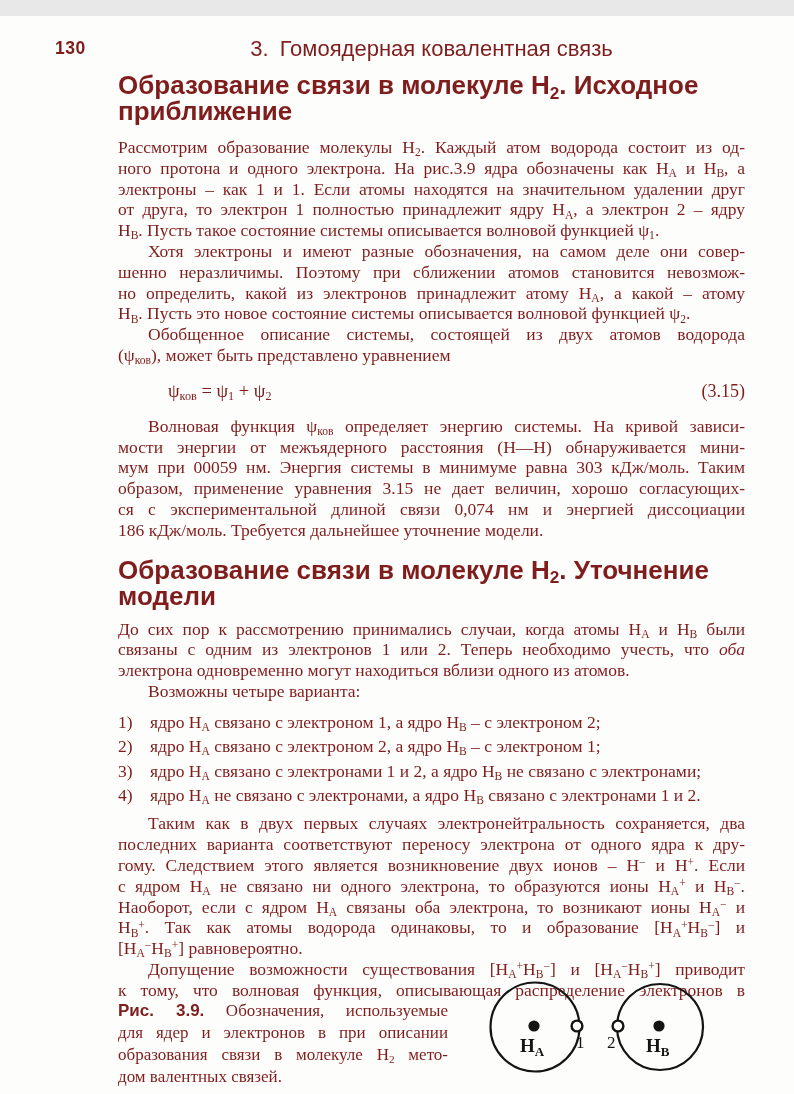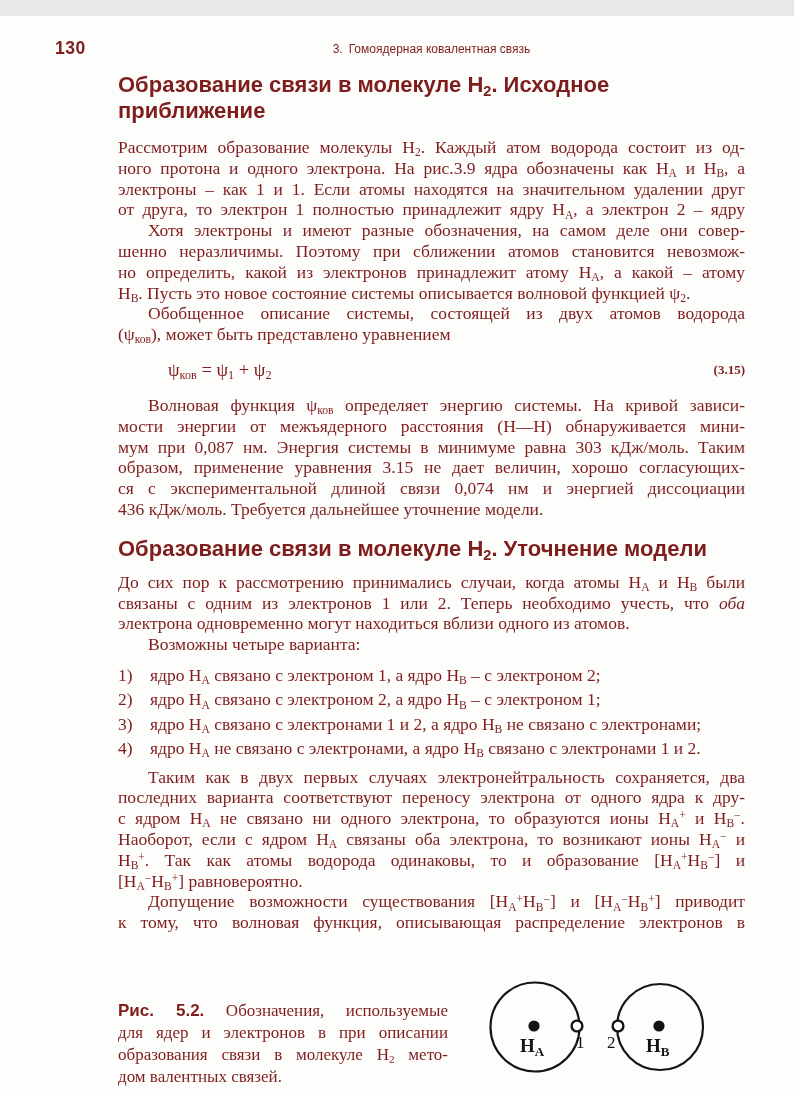--- a/index.html
+++ b/index.html
@@ -11,40 +11,40 @@
     overflow:hidden; margin:16px auto;
   }
   .pagenum {
     position:absolute; left:55px; top:22px;
     font-family:"Liberation Sans", sans-serif;
     font-weight:700; font-size:17.5px; line-height:20px; letter-spacing:.5px;
   }
   .runhead {
     position:absolute; left:118px; top:23px; width:627px; text-align:center;
     font-family:"Liberation Sans", sans-serif;
-    font-size:12px; line-height:20px;
+    font-size:22px; line-height:20px;
   }
   .col { position:absolute; left:118px; top:56px; width:627px; font-size:17.5px; }
   .heading {
     font-family:"Liberation Sans", sans-serif;
-    font-weight:700; font-size:22px; line-height:26px;
+    font-weight:700; font-size:26px; line-height:26px;
     margin:0 0 13px 0;
   }
   .heading.second { margin-top:16px; margin-bottom:10px; }
   .para { margin:0; }
   .line { line-height:20.8px; text-align:justify; text-align-last:justify; }
   .line.last { text-align-last:left; }
   .line.ind { padding-left:30px; }
   sub { font-size:66%; line-height:0; position:relative; top:.28em; vertical-align:baseline; }
   sup { font-size:66%; line-height:0; position:relative; top:-.42em; vertical-align:baseline; }
   i { font-style:italic; }
   .caplabel { font-family:"Liberation Sans", sans-serif; font-weight:700; font-style:normal; }
   .eq-row { display:flex; align-items:center; margin:12px 0 12px 0; line-height:26px; font-size:18.5px; }
   .eq-formula { margin-left:50px; }
-  .eq-number { margin-left:auto; font-size:13px;font-weight:bold; }
+  .eq-number { margin-left:auto; font-size:18px; }
   .list { margin:8px 0 6px 0; }
   .li { display:flex; line-height:24.4px; }
   .num { flex:0 0 32px; width:32px; }
   .li-text { flex:1; }
   .fig-caption { position:absolute; left:118px; top:984px; width:330px; font-size:17px; }
   .fig-caption .line { line-height:22px; }
   .fig-art { position:absolute; left:483px; top:950px; width:230px; height:120px; }
   .fig-art text { font-family:"Liberation Serif", serif; fill:#141414; }
   .nuc-label { font-size:19px; font-weight:700; }
   .nuc-sub { font-size:13px; font-weight:700; }
@@ -60,44 +60,45 @@
 
   <div class="col">
 
     <h2 class="heading">Образование связи в молекуле H<sub>2</sub>. Исходное приближение</h2>
 
     <div class="para">
         <div class="line">Рассмотрим образование молекулы H<sub>2</sub>. Каждый атом водорода состоит из од-</div>
         <div class="line">ного протона и одного электрона. На рис.3.9 ядра обозначены как H<sub>A</sub> и H<sub>B</sub>, а</div>
         <div class="line">электроны – как 1 и 1. Если атомы находятся на значительном удалении друг</div>
         <div class="line">от друга, то электрон 1 полностью принадлежит ядру H<sub>A</sub>, а электрон 2 – ядру</div>
+        <div class="line last">H<sub>B</sub>. Пусть такое состояние системы описывается волновой функцией ψ<sub>1</sub>.</div>
       </div>
     <div class="para">
         <div class="line ind">Хотя электроны и имеют разные обозначения, на самом деле они совер-</div>
         <div class="line">шенно неразличимы. Поэтому при сближении атомов становится невозмож-</div>
         <div class="line">но определить, какой из электронов принадлежит атому H<sub>A</sub>, а какой – атому</div>
         <div class="line last">H<sub>B</sub>. Пусть это новое состояние системы описывается волновой функцией ψ<sub>2</sub>.</div>
       </div>
     <div class="para">
         <div class="line ind">Обобщенное описание системы, состоящей из двух атомов водорода</div>
         <div class="line last">(ψ<sub>ков</sub>), может быть представлено уравнением</div>
       </div>
 
     <div class="eq-row">
       <span class="eq-formula">ψ<sub>ков</sub> = ψ<sub>1</sub> + ψ<sub>2</sub></span>
       <span class="eq-number">(3.15)</span>
     </div>
 
     <div class="para">
         <div class="line ind">Волновая функция ψ<sub>ков</sub> определяет энергию системы. На кривой зависи-</div>
         <div class="line">мости энергии от межъядерного расстояния (H—H) обнаруживается мини-</div>
-        <div class="line">мум при 0,087 нм. Энергия системы в минимуме равна 303 кДж/моль. Таким</div>
+        <div class="line">мум при 00059 нм. Энергия системы в минимуме равна 303 кДж/моль. Таким</div>
         <div class="line">образом, применение уравнения 3.15 не дает величин, хорошо согласующих-</div>
         <div class="line">ся с экспериментальной длиной связи 0,074 нм и энергией диссоциации</div>
-        <div class="line last">436 кДж/моль. Требуется дальнейшее уточнение модели.</div>
+        <div class="line last">186 кДж/моль. Требуется дальнейшее уточнение модели.</div>
       </div>
 
     <h2 class="heading second">Образование связи в молекуле H<sub>2</sub>. Уточнение модели</h2>
 
     <div class="para">
         <div class="line">До сих пор к рассмотрению принимались случаи, когда атомы H<sub>A</sub> и H<sub>B</sub> были</div>
         <div class="line">связаны с одним из электронов 1 или 2. Теперь необходимо учесть, что <i>оба</i></div>
         <div class="line last">электрона одновременно могут находиться вблизи одного из атомов.</div>
       </div>
     <div class="para">
@@ -119,34 +120,35 @@
         </div>
         <div class="li">
           <span class="num">4)</span>
           <span class="li-text">ядро H<sub>A</sub> не связано с электронами, а ядро H<sub>B</sub> связано с электронами 1 и 2.</span>
         </div>
       </div>
 
     <div class="para">
         <div class="line ind">Таким как в двух первых случаях электронейтральность сохраняется, два</div>
         <div class="line">последних варианта соответствуют переносу электрона от одного ядра к дру-</div>
+        <div class="line">гому. Следствием этого является возникновение двух ионов – H<sup>−</sup> и H<sup>+</sup>. Если</div>
         <div class="line">с ядром H<sub>A</sub> не связано ни одного электрона, то образуются ионы H<sub>A</sub><sup>+</sup> и H<sub>B</sub><sup>−</sup>.</div>
         <div class="line">Наоборот, если с ядром H<sub>A</sub> связаны оба электрона, то возникают ионы H<sub>A</sub><sup>−</sup> и</div>
         <div class="line">H<sub>B</sub><sup>+</sup>. Так как атомы водорода одинаковы, то и образование [H<sub>A</sub><sup>+</sup>H<sub>B</sub><sup>−</sup>] и</div>
         <div class="line last">[H<sub>A</sub><sup>−</sup>H<sub>B</sub><sup>+</sup>] равновероятно.</div>
       </div>
     <div class="para">
         <div class="line ind">Допущение возможности существования [H<sub>A</sub><sup>+</sup>H<sub>B</sub><sup>−</sup>] и [H<sub>A</sub><sup>−</sup>H<sub>B</sub><sup>+</sup>] приводит</div>
         <div class="line">к тому, что волновая функция, описывающая распределение электронов в</div>
       </div>
 
   </div>
 
   <div class="fig-caption">
-      <div class="line"><b class="caplabel">Рис. 5.2.</b> Обозначения, используемые</div>
+      <div class="line"><b class="caplabel">Рис. 3.9.</b> Обозначения, используемые</div>
       <div class="line">для ядер и электронов в при описании</div>
       <div class="line">образования связи в молекуле H<sub>2</sub> мето-</div>
       <div class="line last">дом валентных связей.</div>
     </div>
 
   <svg class="fig-art" viewBox="0 0 230 120" aria-hidden="true">
 
     <circle cx="52" cy="61" r="44.5" fill="none" stroke="#141414" stroke-width="2.2"></circle>
     <circle cx="51" cy="60" r="5.6" fill="#141414"></circle>
     <circle cx="94" cy="60" r="5.4" fill="#fdfdfc" stroke="#141414" stroke-width="2.4"></circle>

